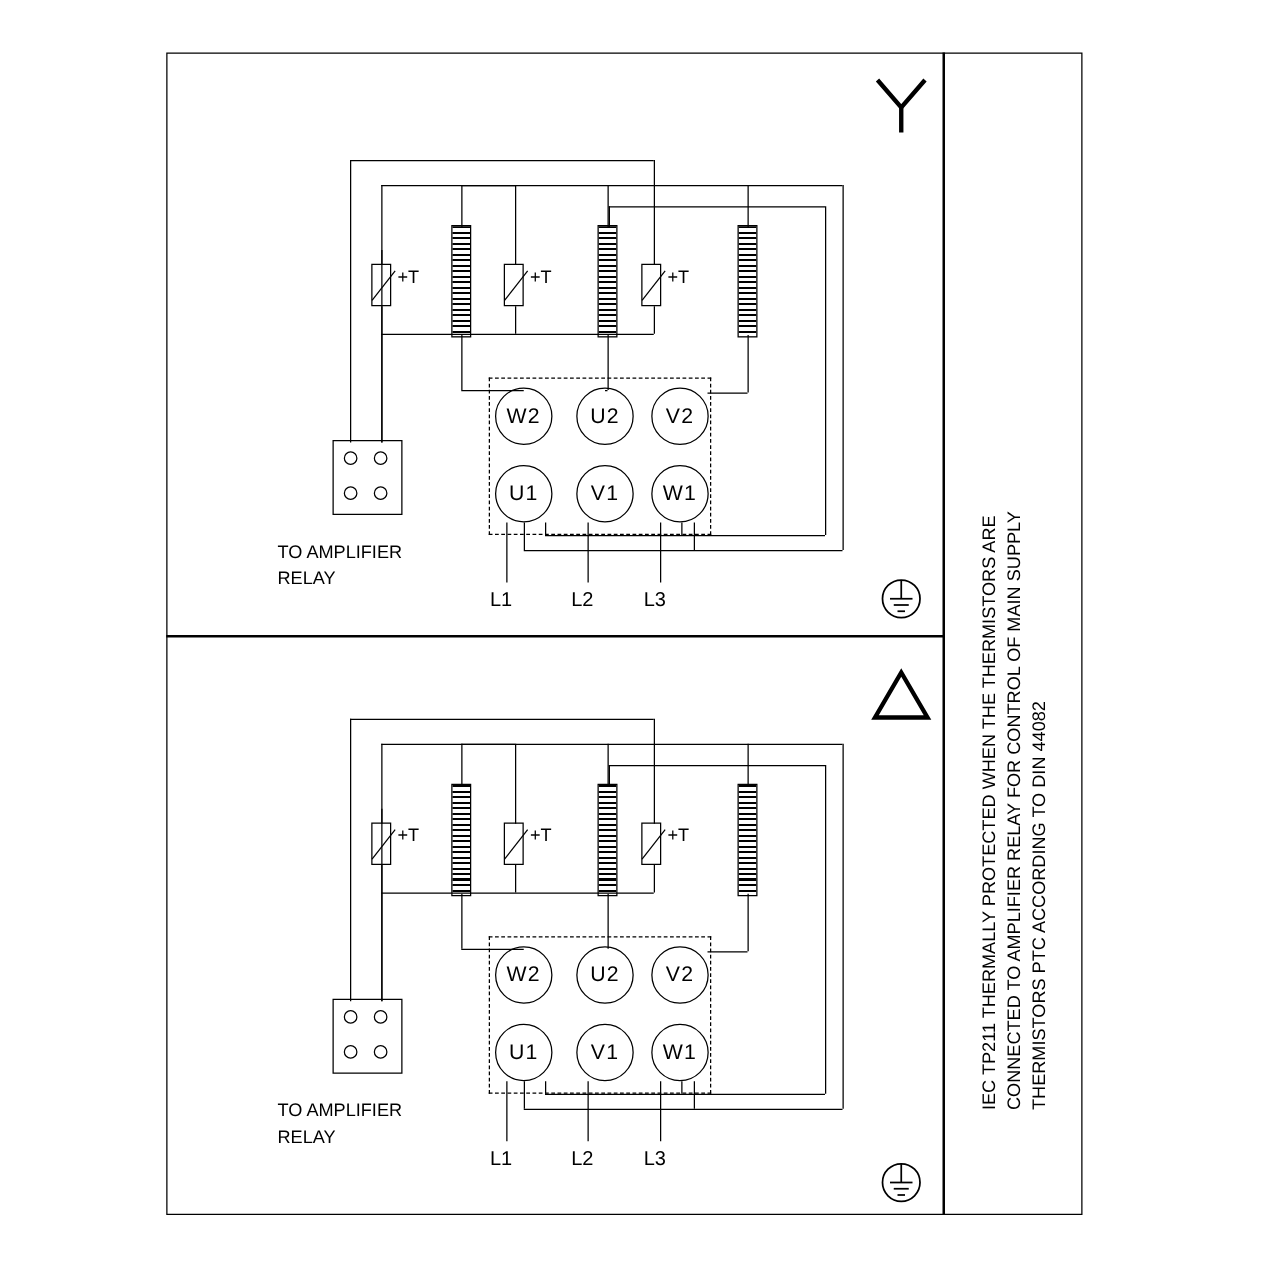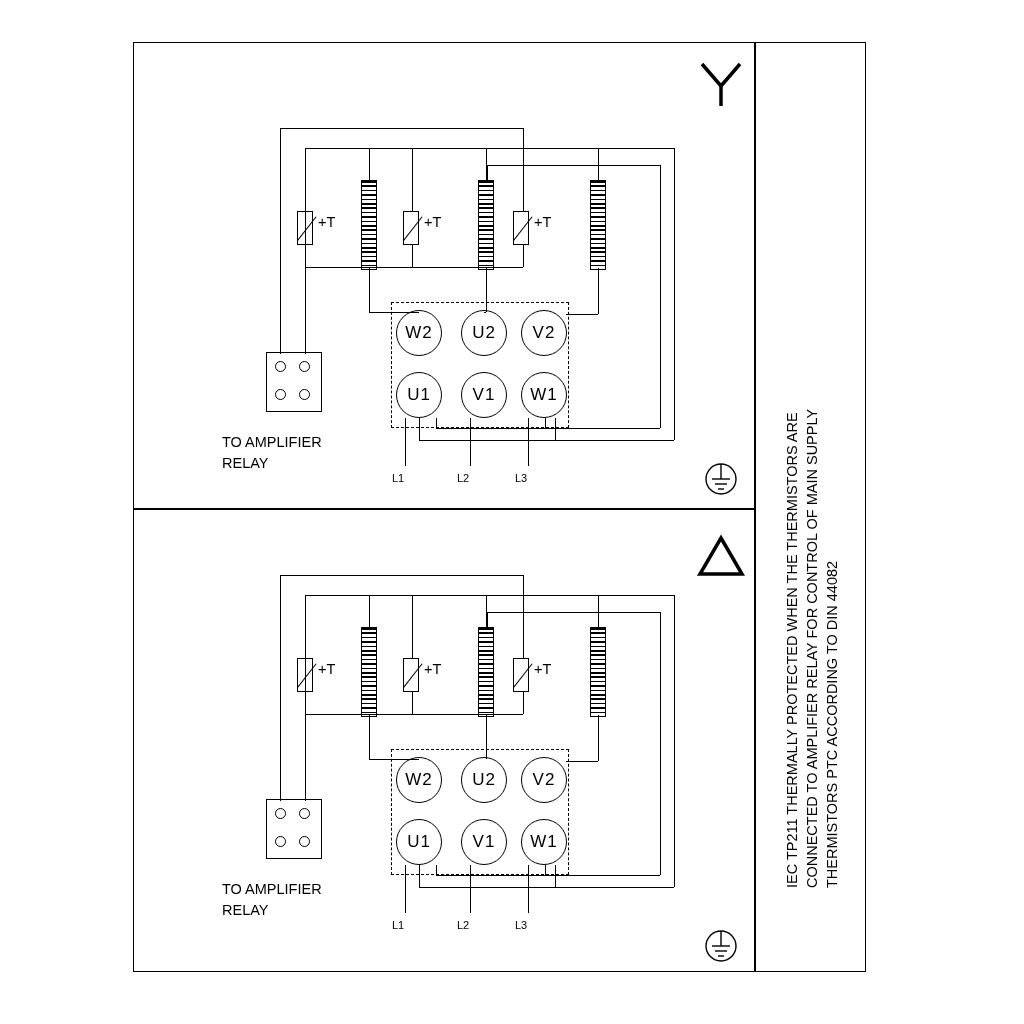--- a/index.html
+++ b/index.html
@@ -107,21 +107,21 @@
   }
   .lbl {
     position: absolute;
     font-size: 14.5px;
     color: #000;
     white-space: pre;
     line-height: 21px;
   }
   .phase-lbl {
     position: absolute;
-    font-size: 11px;
+    font-size: 16px;
     color: #000;
   }
   .sidetext {
     position: absolute;
     font-size: 14.5px;
     color: #000;
     white-space: nowrap;
     transform-origin: left top;
     transform: rotate(-90deg);
     line-height: 20px;

